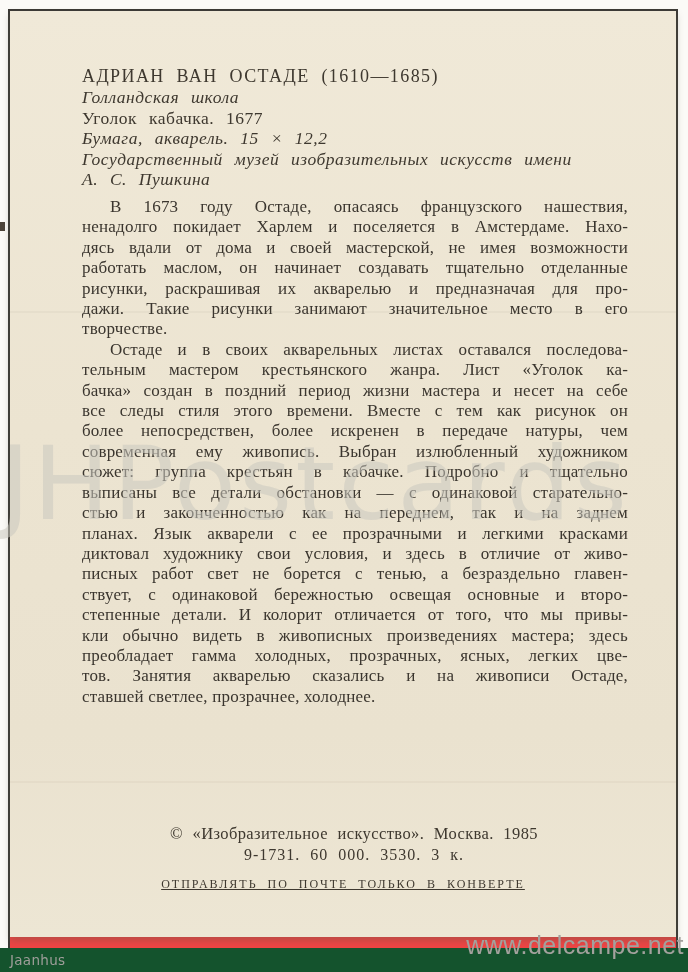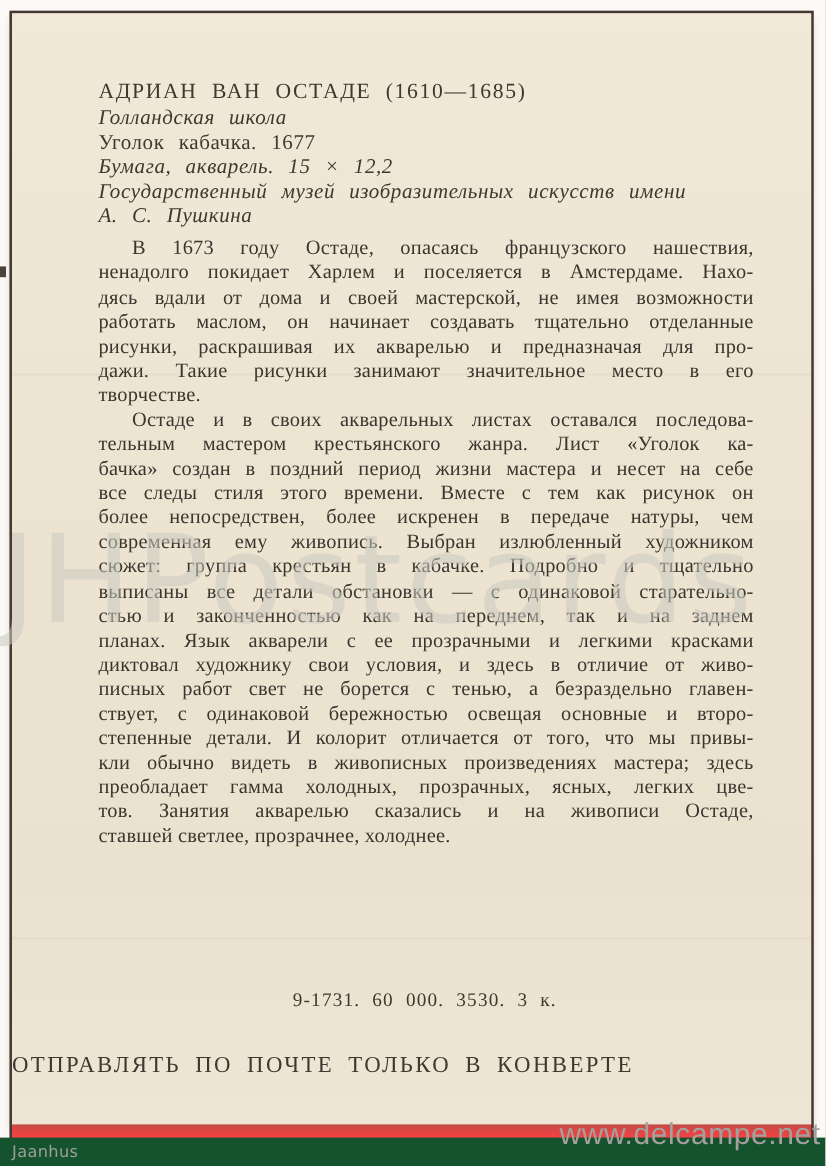--- a/index.html
+++ b/index.html
@@ -34,22 +34,22 @@
     line-height:20.4px;letter-spacing:.2px;white-space:normal;font-family:Liberation Serif, serif;
   }
   .para .line:first-child{text-indent:28px;}
   .para .line.last{text-align-last:left;}
 
   
   .imprint{position:absolute;left:22px;right:0;top:812px;text-align:center;color:#3e382f;}
   .copyright{font-size:16.5px;word-spacing:5px;letter-spacing:.4px;line-height:21px;}
   .printcode{font-size:16px;word-spacing:5px;letter-spacing:1px;margin-top:2px;}
   .postal{
-    position:absolute;left:0;right:0;top:866px;text-align:left;
-    font-size:19px;letter-spacing:2px;word-spacing:5px;color:#3e382f;
+    position:absolute;left:0;right:0;top:866px;text-align:center;
+    font-size:12px;letter-spacing:2px;word-spacing:5px;color:#3e382f;text-decoration:underline;
   }
 
   
   .wm-center{
     position:absolute;left:0;right:0;top:424px;text-align:left;z-index:5;
     font-family:"DejaVu Sans",sans-serif;font-size:102px;font-weight:400;
     letter-spacing:3px;color:rgba(203,200,192,.55);white-space:nowrap;
     pointer-events:none;
   }
   .bottom-strip{position:absolute;left:0;bottom:0;width:100%;height:24px;background:#14532d;}
@@ -108,20 +108,21 @@
           <div class="line">ствует, с одинаковой бережностью освещая основные и второ-</div>
           <div class="line">степенные детали. И колорит отличается от того, что мы привы-</div>
           <div class="line">кли обычно видеть в живописных произведениях мастера; здесь</div>
           <div class="line">преобладает гамма холодных, прозрачных, ясных, легких цве-</div>
           <div class="line">тов. Занятия акварелью сказались и на живописи Остаде,</div>
           <div class="line last">ставшей светлее, прозрачнее, холоднее.</div>
         </div>
     </div>
 
     <div class="imprint">
+      <div class="copyright">© «Изобразительное искусство». Москва. 1985</div>
       <div class="printcode">9-1731. 60 000. 3530. 3 к.</div>
     </div>
 
     <div class="postal">ОТПРАВЛЯТЬ ПО ПОЧТЕ ТОЛЬКО В КОНВЕРТЕ</div>
   </div>
 
   <div class="artifact"></div>
 
   <div class="wm-center">JHPostcards</div>
 

